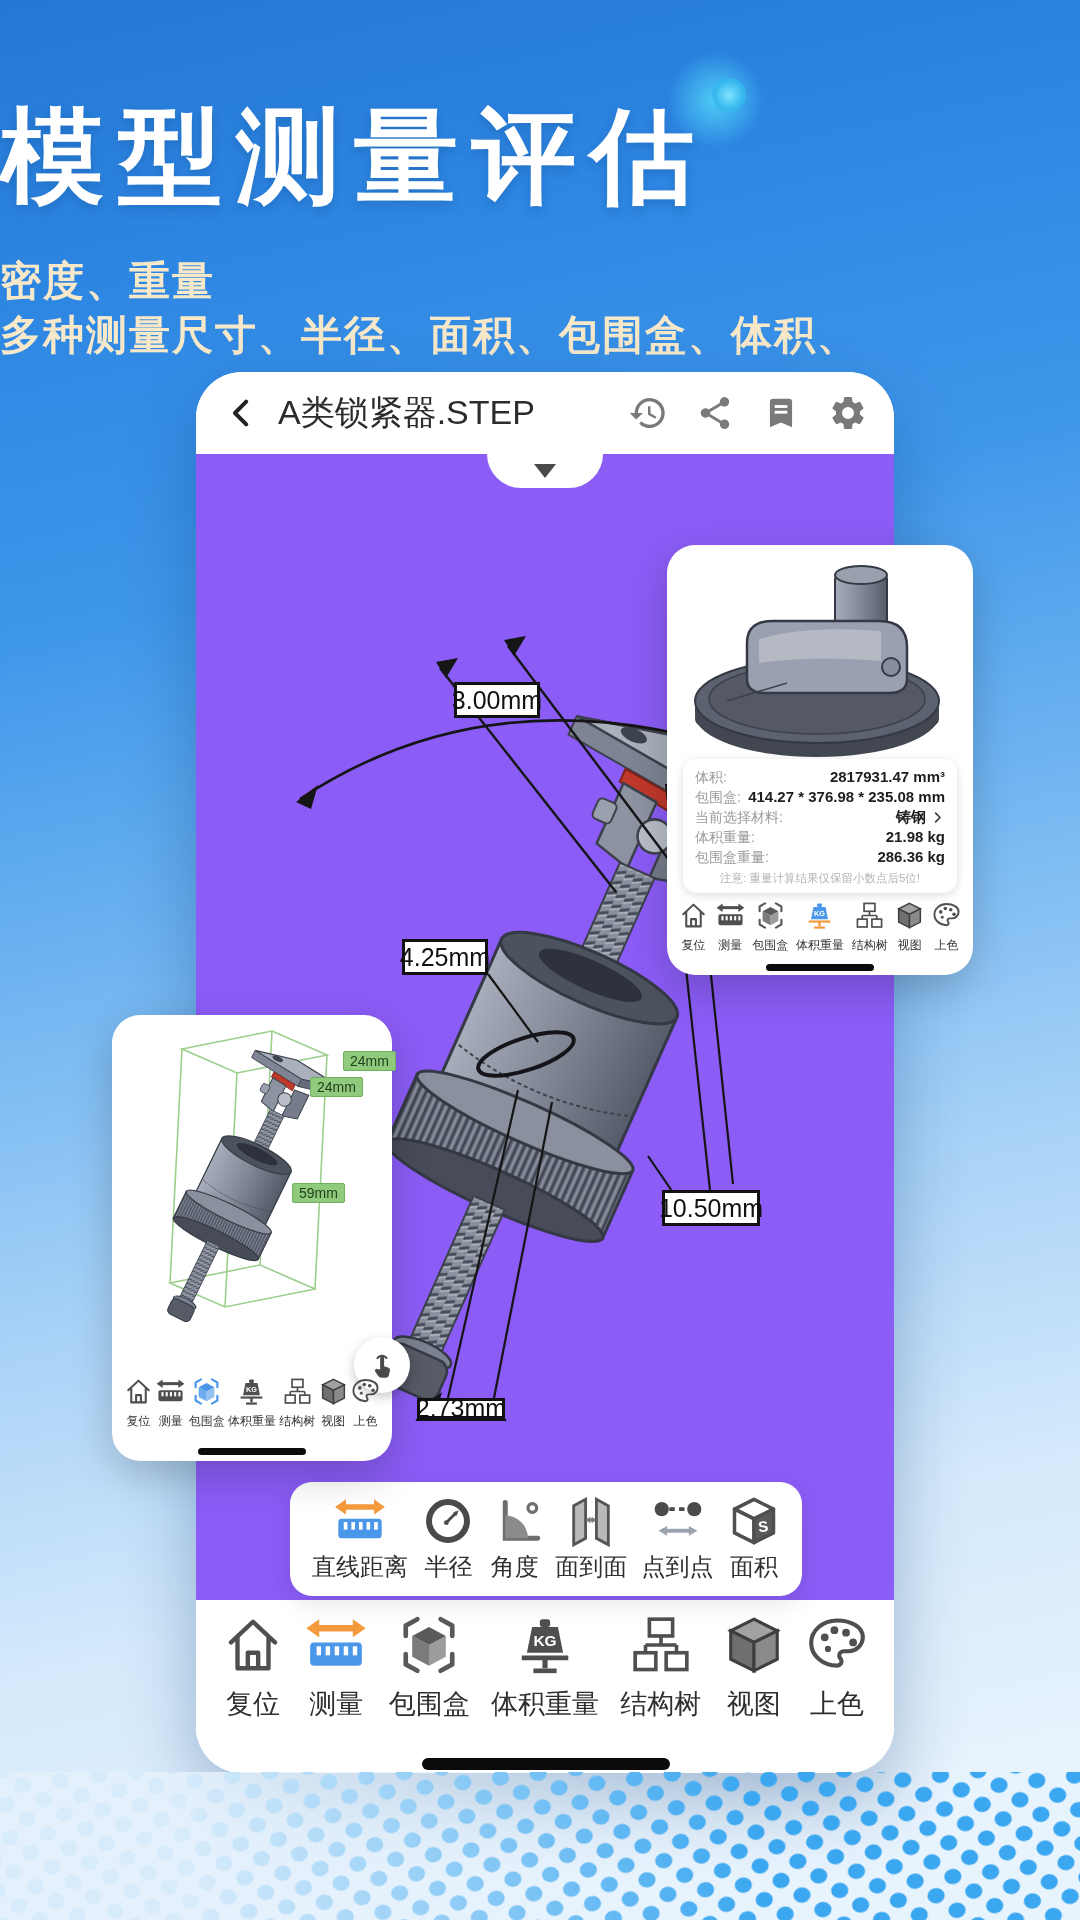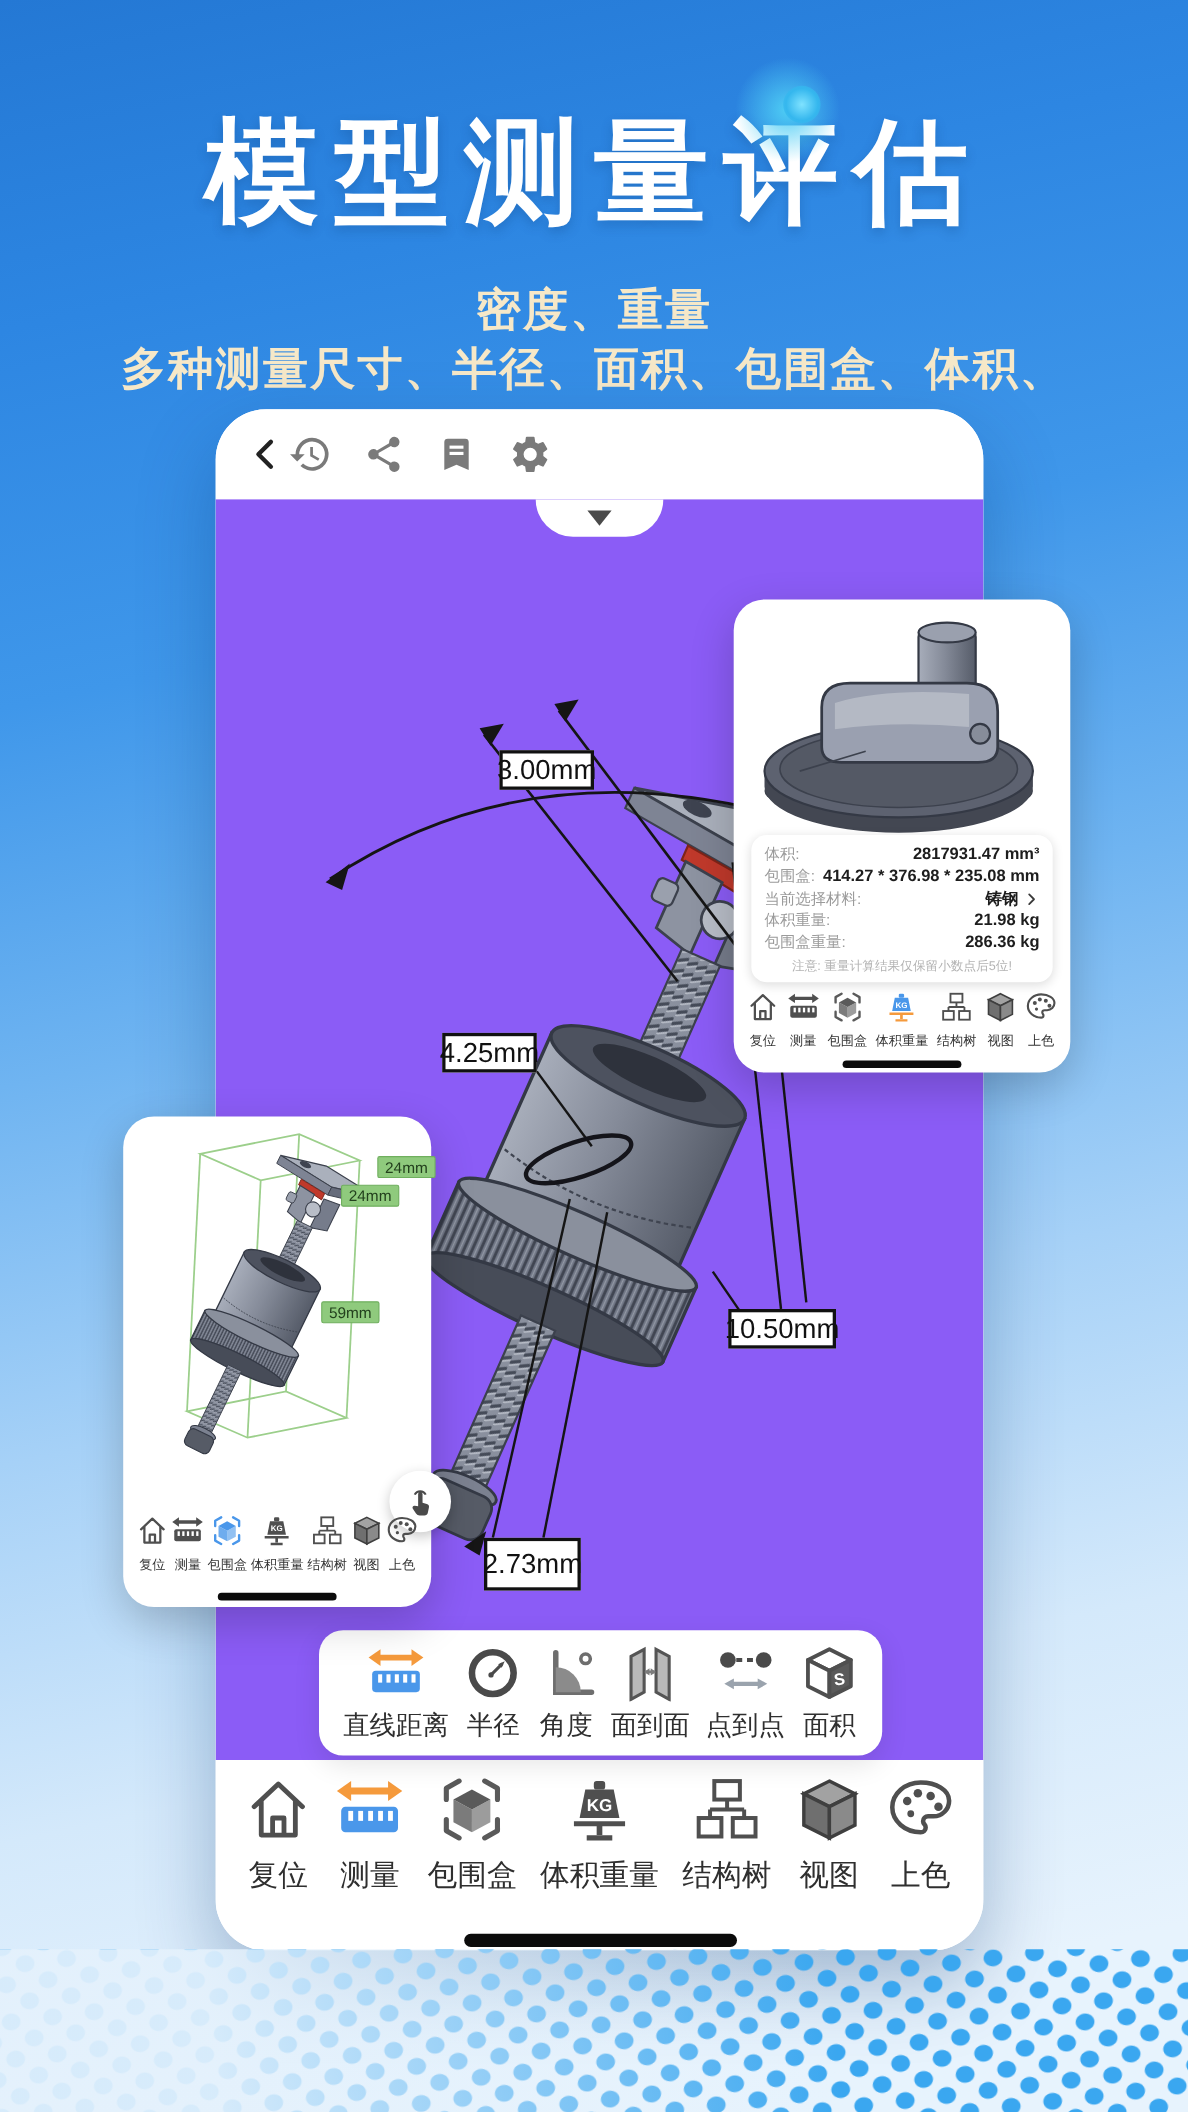--- a/index.html
+++ b/index.html
@@ -1,21 +1,21 @@
 <!DOCTYPE html>
 <html><head>
 <meta charset="utf-8">
 <style>
   html,body{margin:0;padding:0;background:#0d57a8;}
   *{box-sizing:border-box;}
   .stage{position:relative;width:1080px;height:1920px;overflow:hidden;
     font-family:"Liberation Sans","DejaVu Sans",sans-serif;
     background:linear-gradient(168deg,#2478d4 0%,#2d86e2 14%,#3f97ea 30%,#6fb4f1 46%,#a6d1f7 62%,#d4e9fb 78%,#e7f3fd 92%);}
   
-  .hero{position:absolute;left:0;top:0;width:1080px;text-align:center;color:#fff;}
+  .hero{position:absolute;left:0;top:0;width:1080px;color:#fff;}
   .hero-title{margin-top:88px;font-size:104px;font-weight:900;letter-spacing:14px;text-shadow:0 4px 10px rgba(10,60,120,.25);}
   .hero-sub{margin-top:26px;font-size:41px;font-weight:700;color:#f6e8c8;line-height:1.32;letter-spacing:2px;}
   .glow{position:absolute;border-radius:50%;pointer-events:none;}
   .glow1{left:668px;top:52px;width:96px;height:96px;background:radial-gradient(circle,#4ecdf5 0%,rgba(78,205,245,0) 70%);}
   .glow2{left:712px;top:78px;width:34px;height:34px;background:radial-gradient(circle,#7fe2ff 0%,#35b7ee 60%,rgba(53,183,238,0) 100%);}
   
   .dots-wrap{position:absolute;left:0;top:1772px;width:1080px;height:148px;overflow:hidden;}
   .dots{position:absolute;left:-60px;top:-70px;width:1260px;height:300px;transform:rotate(-7deg);
     background-color:transparent;
     background-image:
@@ -246,20 +246,21 @@
   <div class="glow glow1"></div>
   <div class="glow glow2"></div>
 
   <div class="phone">
     <div class="phone-header">
       <div class="back-btn">
           <svg width="34" height="34">
             <use href="#i-back"></use>
           </svg>
         </div>
+      <div class="file-title">A类锁紧器.STEP</div>
       <div class="header-actions">
         <svg width="40" height="40">
             <use href="#i-history"></use>
           </svg>
         <svg width="38" height="38">
             <use href="#i-share"></use>
           </svg>
         <svg width="38" height="38">
             <use href="#i-bookmark"></use>
           </svg>
@@ -293,21 +294,21 @@
         <polygon points="226,952 246,938 240,960" fill="#151515"></polygon>
       </svg>
 
       <div class="notch">
           <div class="notch-tri"></div>
         </div>
 
       <div class="dim-label" style="left:258px;top:228px;width:86px;height:36px;">3.00mm</div>
       <div class="dim-label" style="left:206px;top:485px;width:86px;height:36px;">4.25mm</div>
       <div class="dim-label" style="left:466px;top:736px;width:98px;height:36px;">10.50mm</div>
-      <div class="dim-label" style="left:244px;top:944px;width:88px;height:48px;">2.73mm</div>
+      <div class="dim-label" style="left:221px;top:944px;width:88px;height:21px;text-decoration:underline;">2.73mm</div>
     </div>
 
     <div class="phone-bottom">
       <div class="tb main-tb">
         <div class="tb-item">
           <span class="tb-icon"><svg>
                 <use href="#i-home"></use>
               </svg></span>
           <span class="tb-label">复位</span>
         </div>

